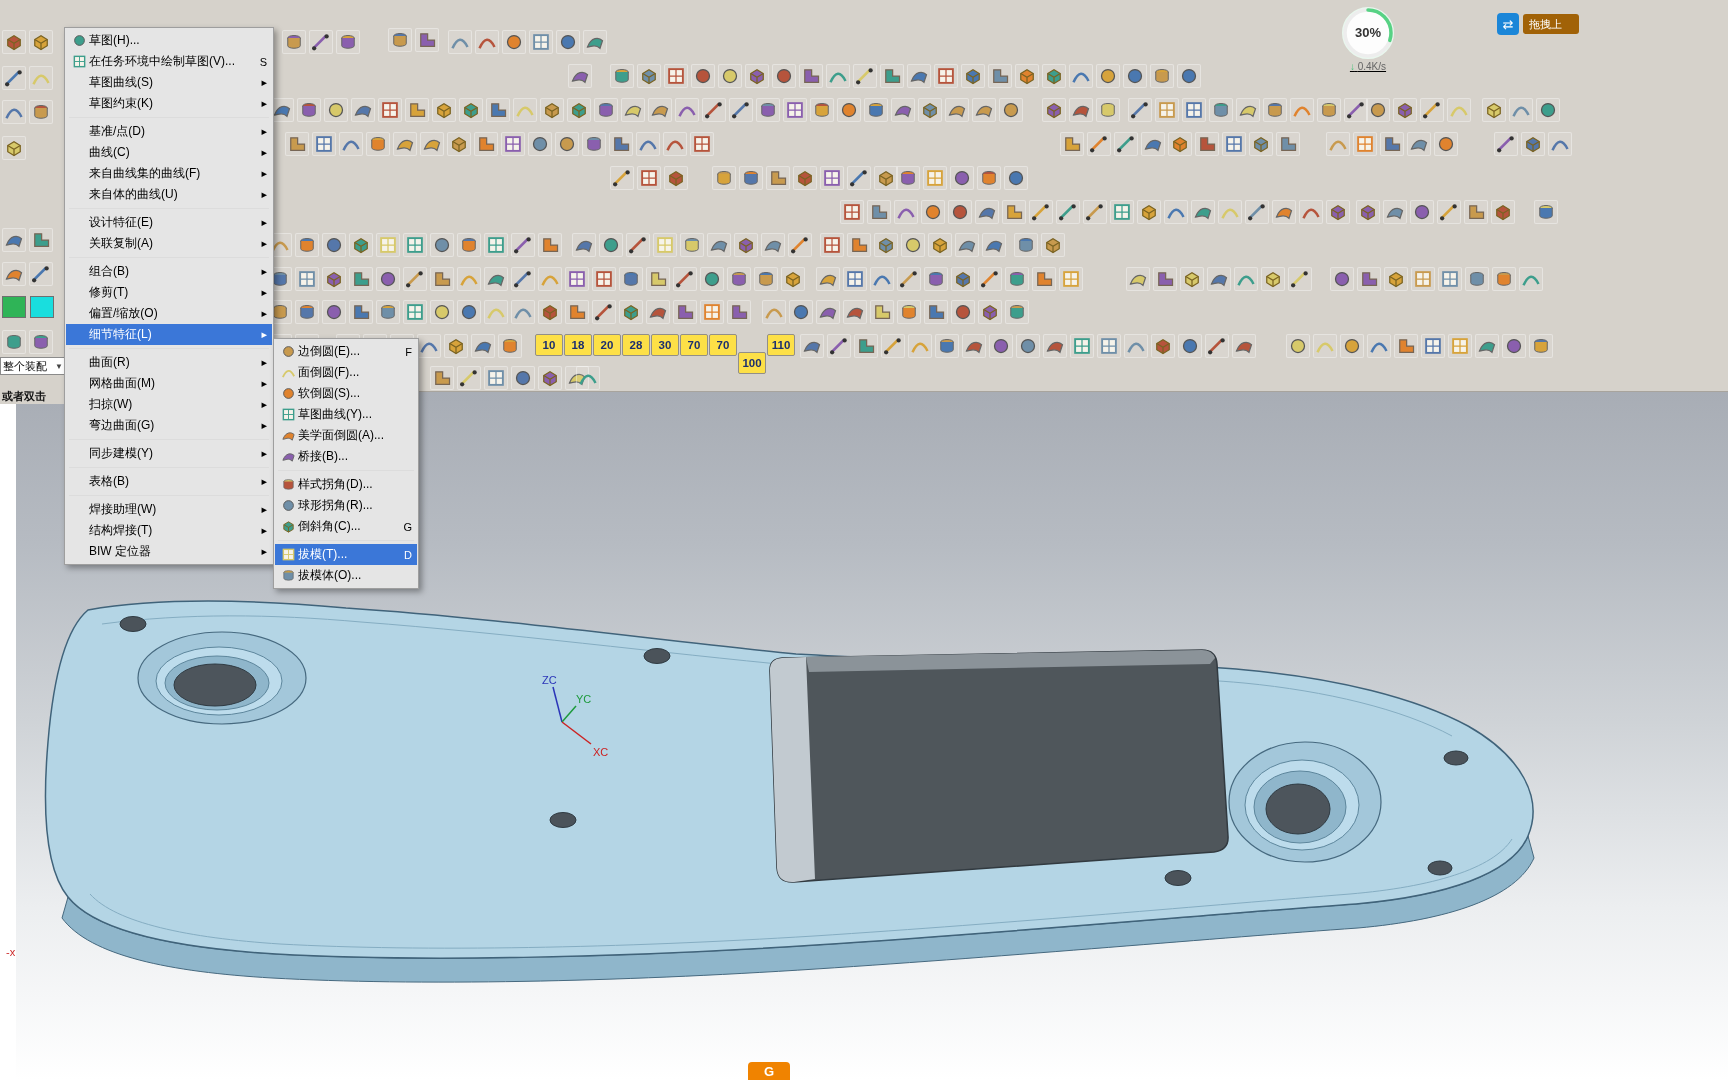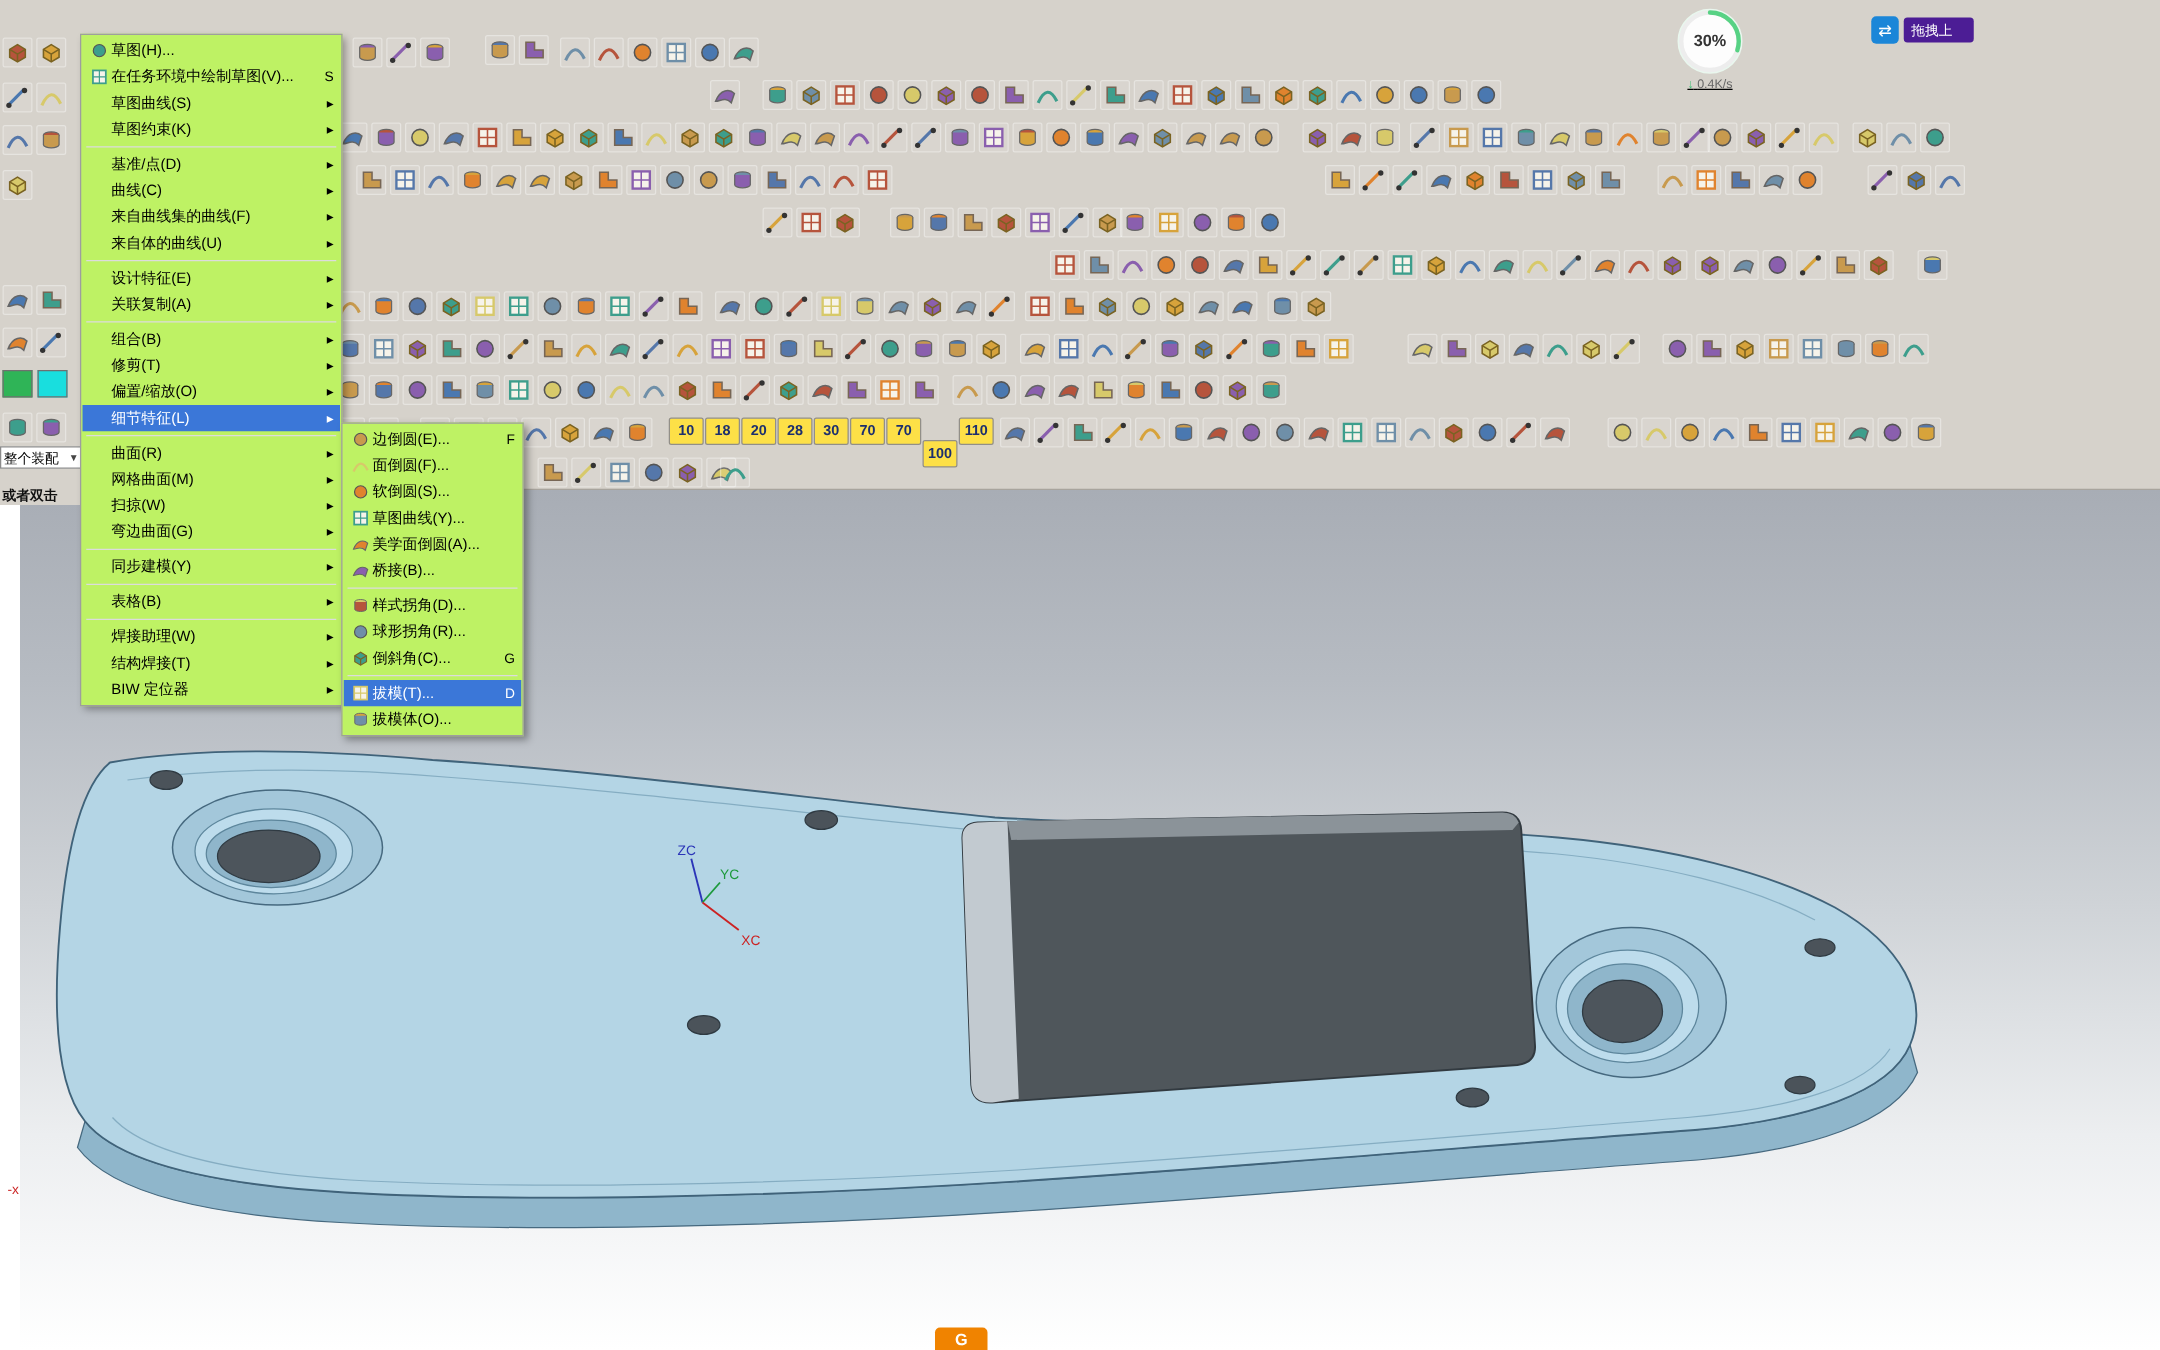--- a/index.html
+++ b/index.html
@@ -16,36 +16,36 @@
   .tbicon{width:24px;height:24px;display:flex;align-items:center;justify-content:center;border:1px solid rgba(255,255,255,0.35);border-radius:2px;background:rgba(255,255,255,0.08);}
   .swatch{position:absolute;width:24px;height:22px;border:1px solid #6f6f6f;}
   .numbtn{position:absolute;width:28px;height:22px;background:#fde047;border:1px solid #928f88;border-radius:2px;font-family:"Liberation Sans",sans-serif;font-size:11.5px;font-weight:bold;color:#1c2f6e;line-height:20px;text-align:center;padding:0;}
 
   
   #viewport{position:absolute;left:16px;top:392px;width:1728px;height:688px;z-index:0;
     background:linear-gradient(180deg,#a8adb5 0%,#b6bbc2 22%,#cfd3d7 48%,#eceef0 75%,#ffffff 100%);}
   #part-svg{position:absolute;left:0;top:0;}
 
   
-  .menu{position:absolute;background:#bef264;border:1px solid #9e9e9e;box-shadow:3px 3px 6px rgba(0,0,0,0.35);z-index:5;padding:2px 1px;font-size:12px;color:#000;}
+  .menu{position:absolute;background:#e5e5e5;border:1px solid #9e9e9e;box-shadow:3px 3px 6px rgba(0,0,0,0.35);z-index:5;padding:2px 1px;font-size:12px;color:#000;}
   #insert-menu{left:64px;top:27px;width:210px;}
   #detail-submenu{left:273px;top:338px;width:146px;}
   .mi{display:flex;align-items:center;height:21px;padding:0 3px;white-space:nowrap;cursor:default;}
   .mi.hl{background:#3b77d8;color:#fff;}
   .mic{width:20px;display:flex;justify-content:center;align-items:center;flex:none;}
   .mlb{flex:1;overflow:hidden;}
   .mrt{flex:none;width:16px;text-align:right;font-size:11px;padding-right:2px;}
   .mi.hl .mrt{color:#fff;}
   .msep{height:1px;background:#dcdcdc;margin:3px 3px;}
 
   
   #net-widget{position:absolute;left:1338px;top:6px;width:60px;text-align:center;z-index:3;text-decoration:underline;}
   #net-rate{font-size:10px;color:#666;margin-top:-3px;white-space:nowrap;}
   #drag-logo{position:absolute;left:1497px;top:13px;width:22px;height:22px;background:#1b86d8;border-radius:4px;color:#fff;font-size:13px;display:flex;align-items:center;justify-content:center;z-index:3;}
-  #drag-pill{position:absolute;left:1523px;top:14px;width:56px;height:20px;background:#4c1d95;border-radius:3px;color:#fff;font-size:11px;display:flex;align-items:center;padding:0 6px;overflow:hidden;z-index:3;white-space:nowrap;}
+  #drag-pill{position:absolute;left:1523px;top:14px;width:56px;height:20px;background:#a16207;border-radius:3px;color:#fff;font-size:11px;display:flex;align-items:center;padding:0 6px;overflow:hidden;z-index:3;white-space:nowrap;}
   #sel-scope{position:absolute;left:0;top:357px;width:66px;height:18px;background:#fff;border:1px solid #8b8b8b;font-size:11px;display:flex;align-items:center;padding:0 2px;z-index:2;overflow:hidden;white-space:nowrap;}
   #sel-scope .dd{margin-left:auto;font-size:8px;color:#444;}
   #sel-hint{position:absolute;left:0;top:388px;width:70px;height:16px;font-size:11px;font-weight:bold;color:#111;background:#d6d2cb;display:flex;align-items:center;padding:0 2px;z-index:2;overflow:hidden;white-space:nowrap;}
   #neg-x{position:absolute;left:6px;top:946px;color:#cc2a2a;font-size:11px;z-index:2;}
   #logo-badge{position:absolute;left:748px;top:1062px;width:42px;height:18px;background:#f08300;border-radius:4px 4px 0 0;color:#fff;font-weight:bold;font-size:13px;display:flex;align-items:center;justify-content:center;z-index:2;}
 </style>
 </head>
 <body>
 
 <div id="screen">

